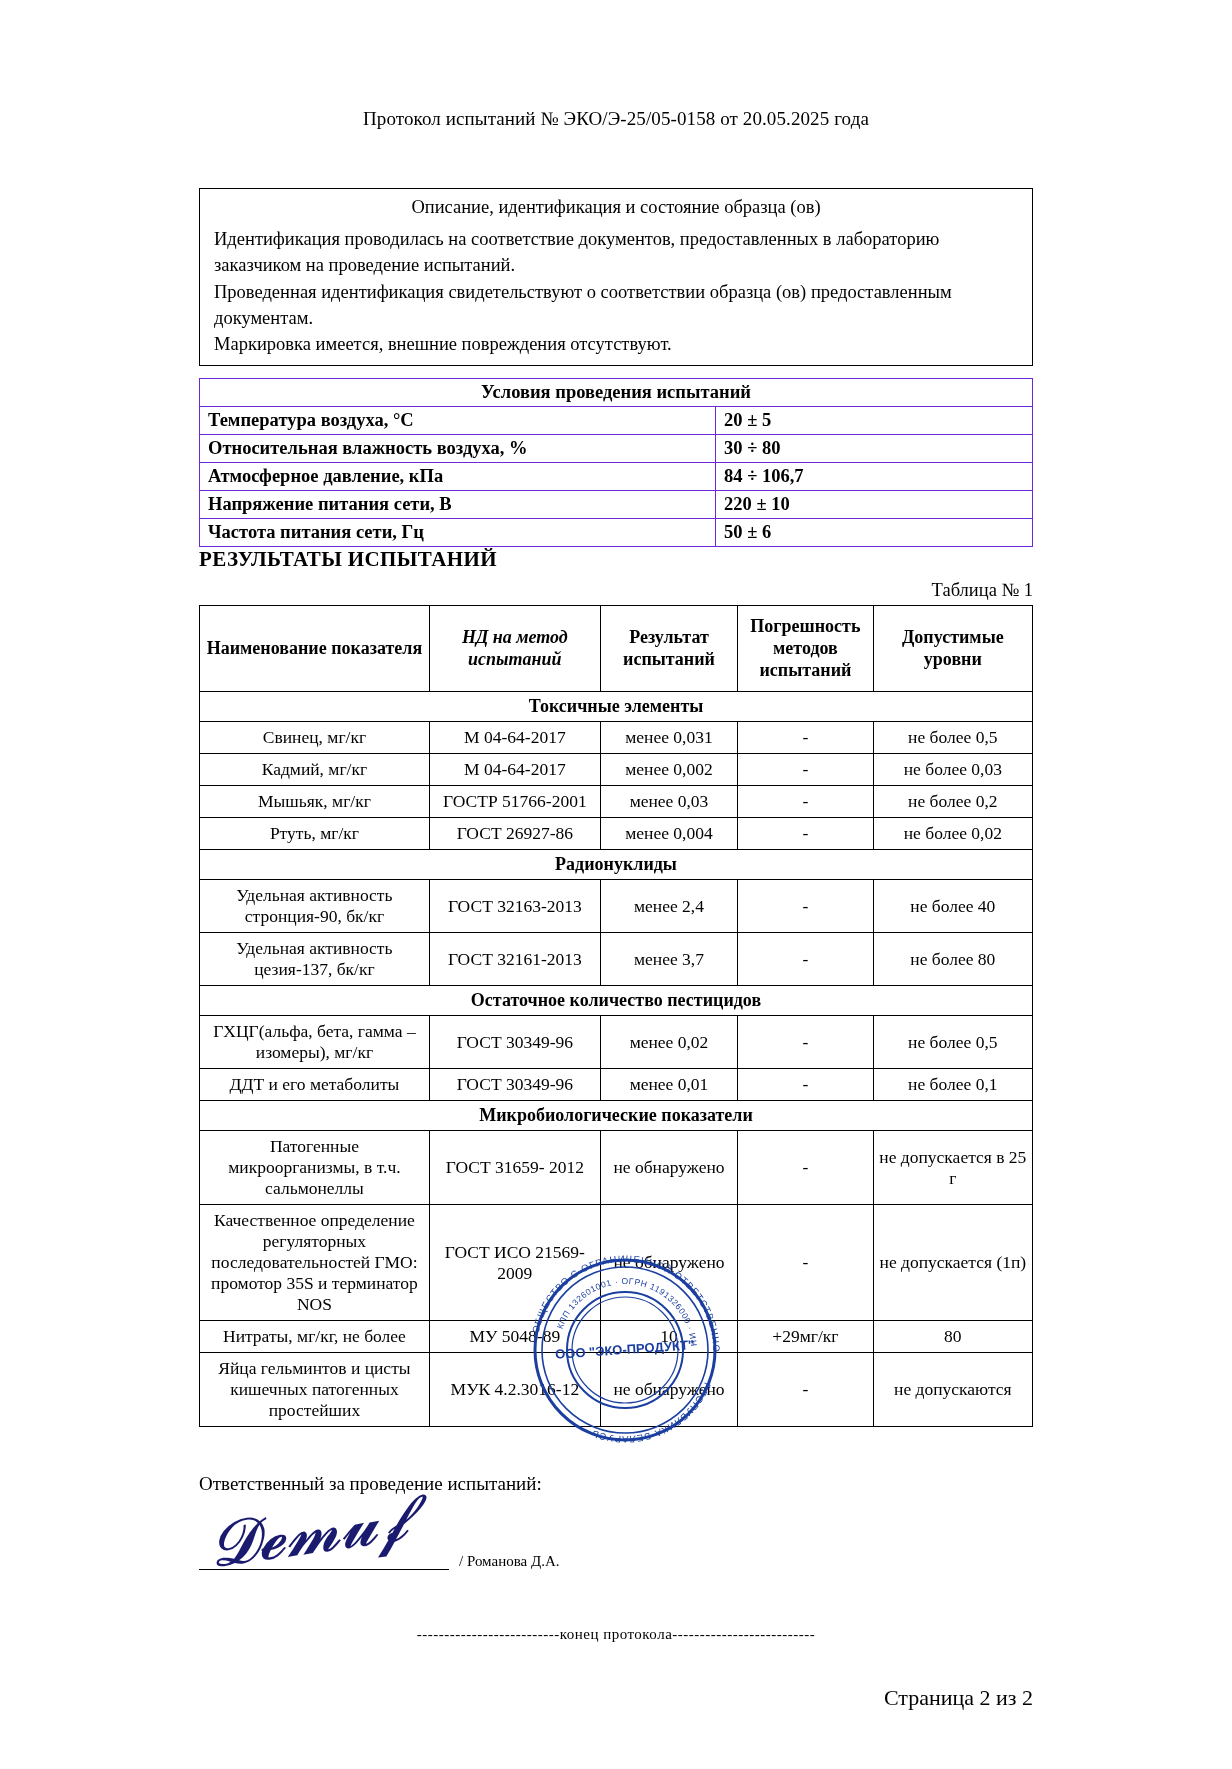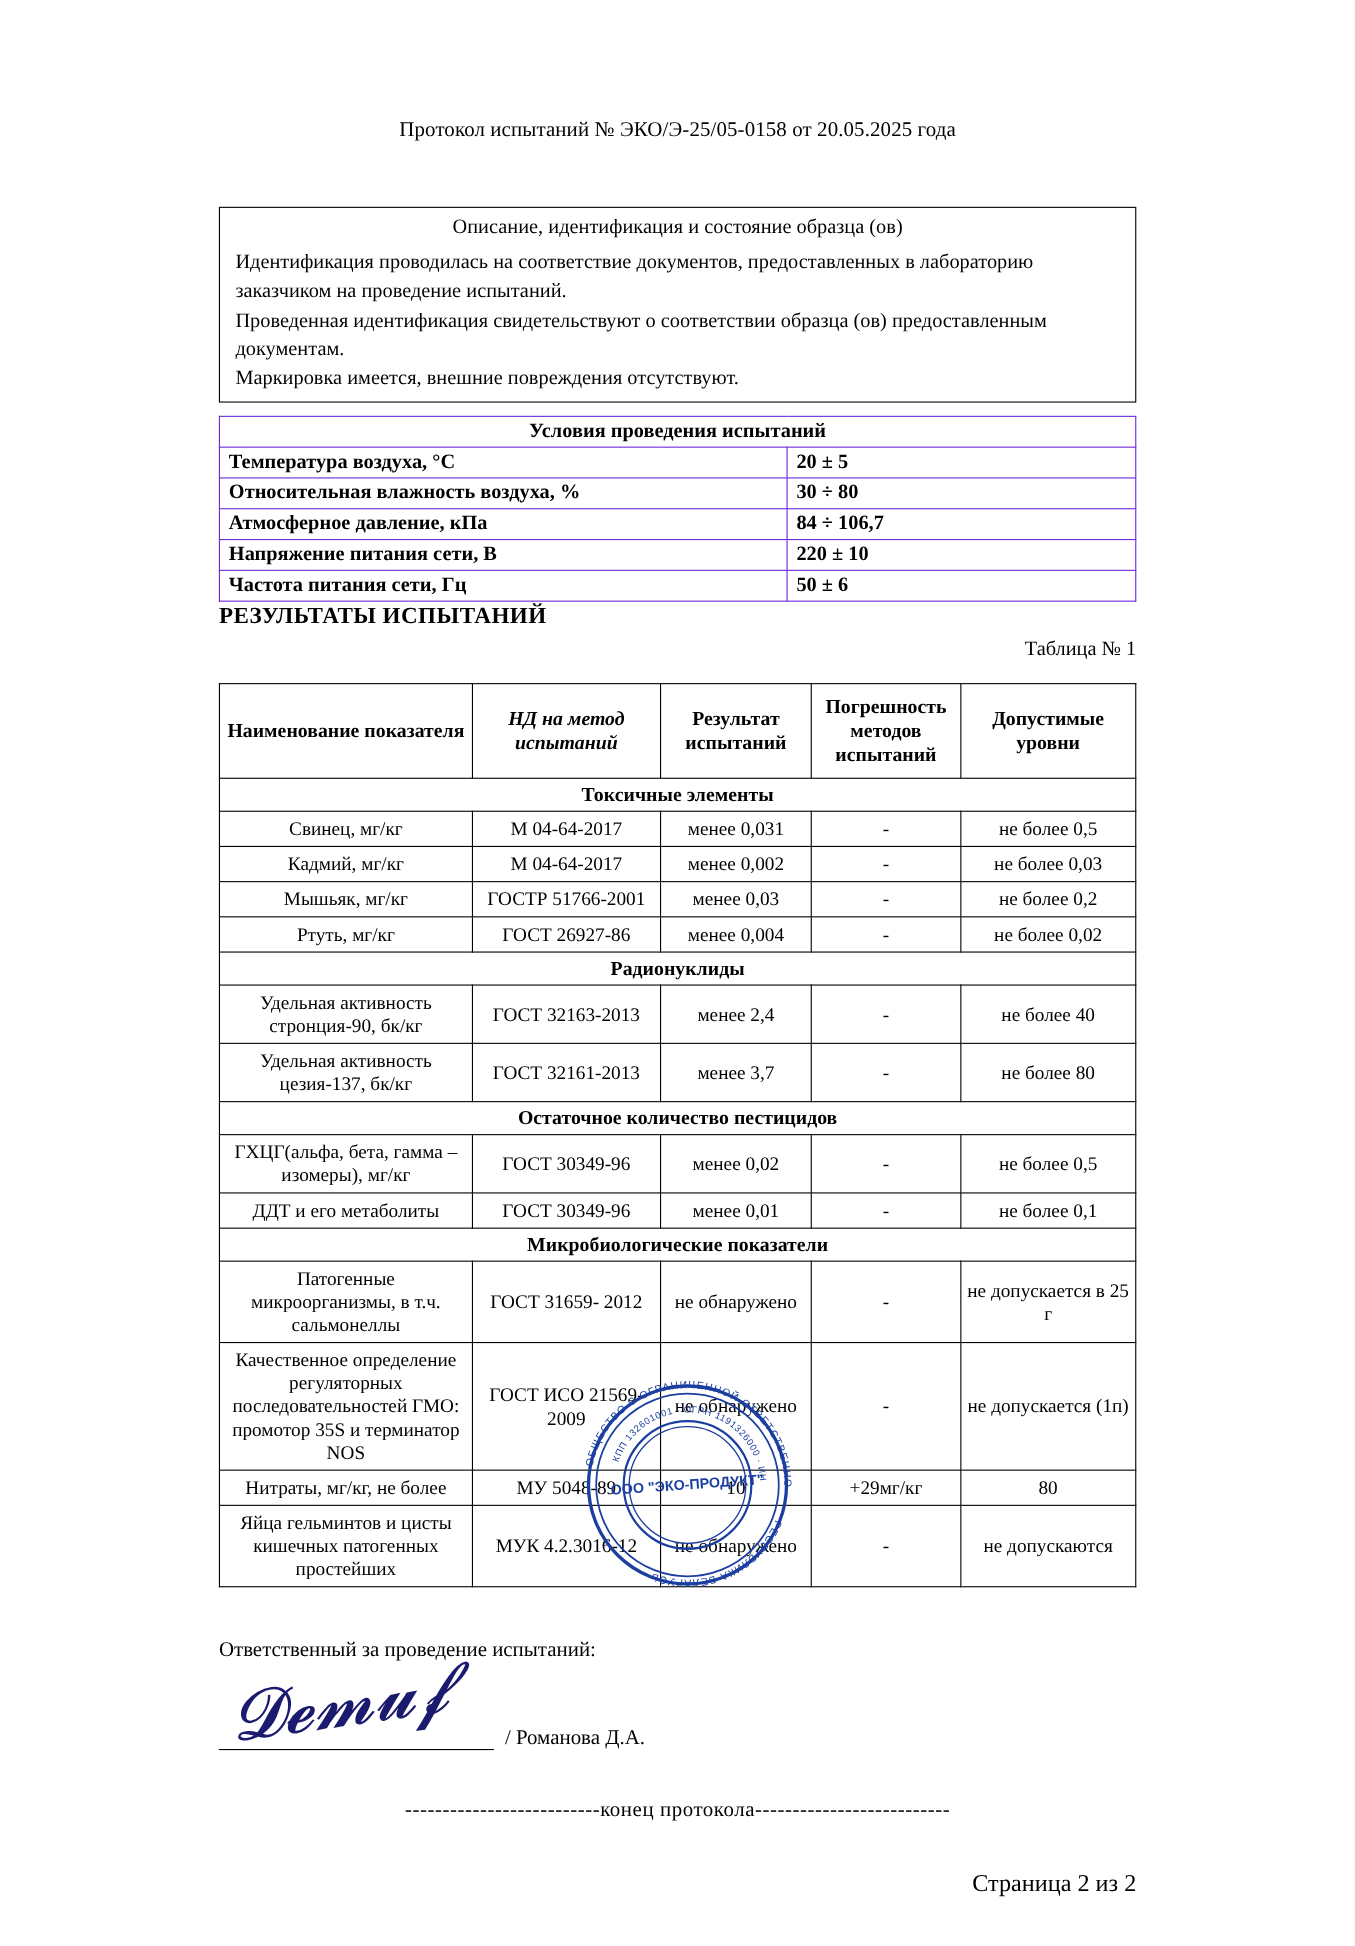--- a/index.html
+++ b/index.html
@@ -71,21 +71,21 @@
   
   .results-title {
     font-weight: bold;
     font-size: 21px;
     letter-spacing: 0.4px;
   }
   .table-no {
     text-align: right;
     font-size: 18.5px;
     margin-top: 8px;
-    margin-bottom: 20px;
+    margin-bottom: 4px;
   }
   
   table.res {
     border-collapse: collapse;
     width: 100%;
     font-size: 17.5px;
   }
   table.res th, table.res td {
     border: 1px solid #000;
     padding: 5px 5px;
@@ -121,38 +121,38 @@
     align-items: flex-end;
   }
   .sign-rule {
     display: inline-block;
     width: 250px;
     border-bottom: 1.5px solid #000;
     height: 1px;
   }
   .sign-name {
     margin-left: 10px;
-    font-size: 19px;
+    font-size: 15px;
     text-align: center;
   }
   .signature-glyph {
     position: absolute;
     left: 10px;
     top: 22px;
     font-family: "DejaVu Serif", serif;
     font-size: 62px;
     font-style: italic;
     color: #1a1a6e;
     transform: rotate(-8deg);
     pointer-events: none;
   }
   .end-line {
     text-align: center;
-    font-size: 19px;
-    margin-top: 44px;
+    font-size: 15px;
+    margin-top: 56px;
     letter-spacing: 0.5px;
   }
   .page-no {
     text-align: right;
     font-size: 22px;
     margin-top: 42px;
   }
   
   .stamp {
     position: absolute;

